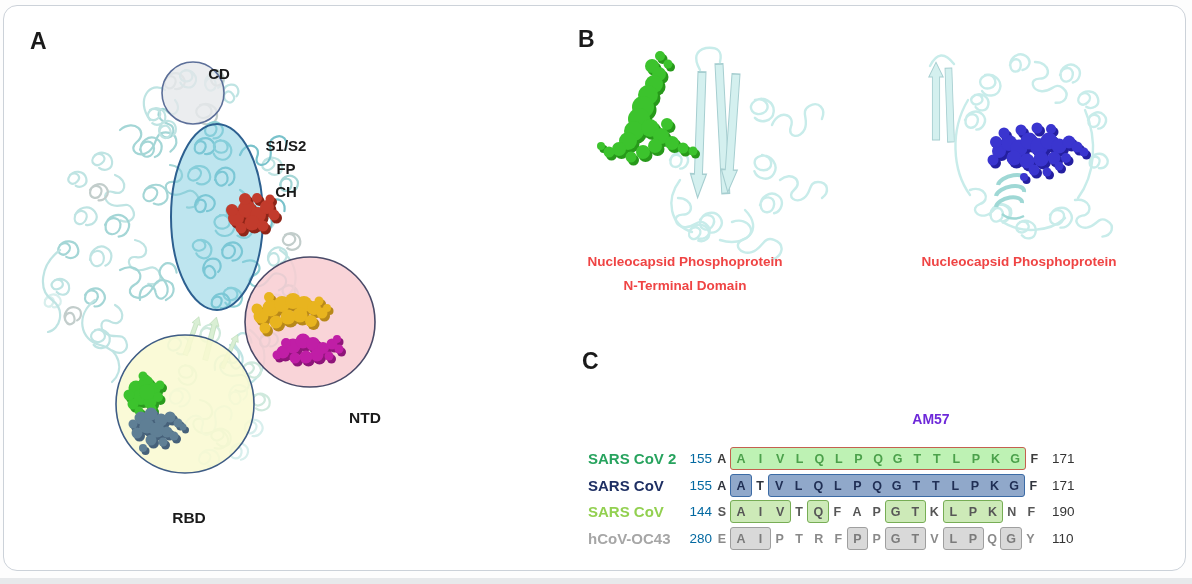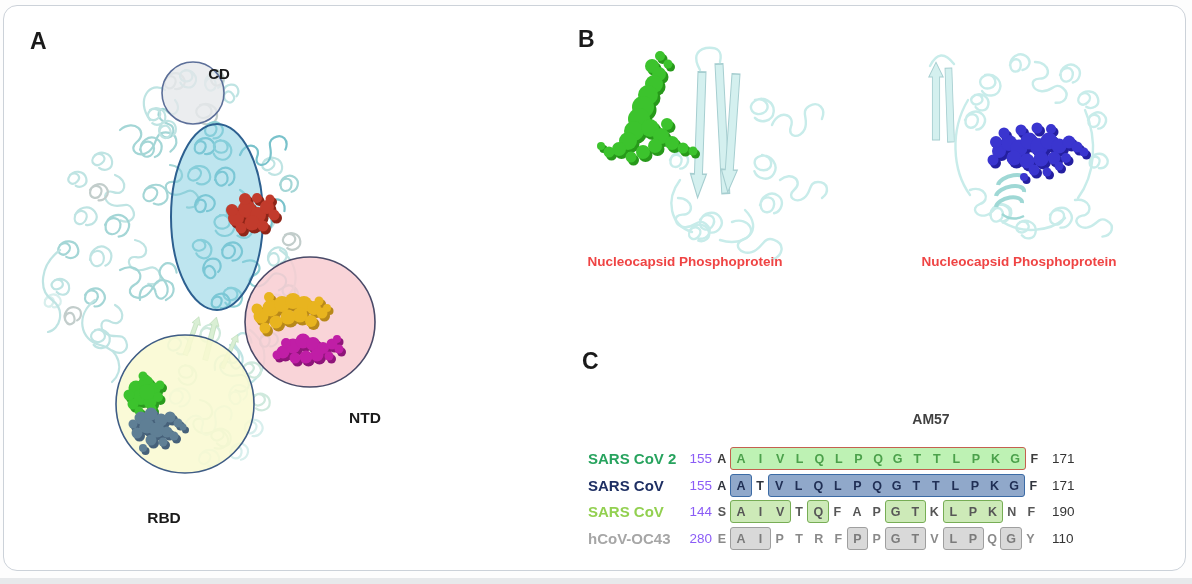--- a/index.html
+++ b/index.html
@@ -8,28 +8,28 @@
   .card{position:absolute;left:3px;top:5px;width:1181px;height:564px;
         background:#ffffff;border:1px solid #ccd2d9;border-radius:14px;}
   .page-strip{position:absolute;left:0;right:0;top:578px;height:6px;background:#e7e9eb;}
   .lbl{position:absolute;font-weight:bold;color:#1a1a1a;}
   .panel-letter{font-size:23px;}
   .ann{font-size:15px;text-align:center;margin-top:28px;}
   .ann-multi{line-height:23px;}
   .caption{position:absolute;width:300px;text-align:center;font-weight:bold;
            font-size:13.5px;line-height:24px;color:#ef4444;}
   .am57{position:absolute;left:896px;top:411px;width:70px;text-align:center;
-        font-weight:bold;font-size:14px;color:#404040;}
+        font-weight:bold;font-size:14px;color:#6d28d9;}
   svg{position:absolute;left:0;top:0;}
   
   .align-row{position:absolute;left:0;width:1192px;height:27px;}
   .row-label{position:absolute;left:588px;top:0;height:27px;line-height:27px;
              font-size:15px;font-weight:bold;white-space:nowrap;}
   .row-start{position:absolute;left:666px;top:0;width:46px;text-align:right;
-             line-height:27px;font-size:13.5px;color:#8b5cf6;}
+             line-height:27px;font-size:13.5px;color:#0369a1;}
   .row-end{position:absolute;left:1052px;top:0;line-height:27px;font-size:13.5px;color:#343434;}
   .row-seq{position:absolute;left:712px;top:0;height:27px;display:flex;align-items:center;}
   .seg-plain{display:inline-flex;padding:2.5px 0;}
   .seg-box{display:inline-flex;padding:2.5px 0;border:1.5px solid;border-radius:3px;
            margin:-1.5px;position:relative;}
   .cell{width:19.6px;text-align:center;font-size:12.5px;font-weight:bold;line-height:16px;}
 </style>
 </head>
 <body>
 
@@ -350,26 +350,32 @@
       </g>
       <g>
         <use href="#blob-blue" fill="#241fa0" transform="translate(2.5,3)"></use>
         <use href="#blob-blue" fill="#3a35cf"></use>
       </g>
     </g>
   </svg>
 
   <div class="lbl panel-letter" style="left:30px;top:28px">A</div>
   <div class="lbl ann" style="left:196px;top:37px;width:46px">CD</div>
+  <div class="lbl ann ann-multi" style="left:256px;top:106px;width:60px">
+    <div>S1/S2</div>
+    <div>FP</div>
+    <div>CH</div>
+  </div>
   <div class="lbl ann" style="left:340px;top:381px;width:50px;font-size:15.5px">NTD</div>
-  <div class="lbl ann" style="left:139px;top:481px;width:50px;font-size:15.5px">RBD</div>
+  <div class="lbl ann" style="left:164px;top:481px;width:50px;font-size:15.5px">RBD</div>
 
   <div class="lbl panel-letter" style="left:578px;top:26px">B</div>
   <div class="caption" style="left:535px;top:250px">
     <div>Nucleocapsid Phosphoprotein</div>
+    <div>N-Terminal Domain</div>
   </div>
   <div class="caption" style="left:869px;top:250px">
     <div>Nucleocapsid Phosphoprotein</div>
   </div>
 
   <div class="lbl panel-letter" style="left:582px;top:348px">C</div>
   <div class="am57">AM57</div>
 
   <div id="alignment-rows">
       <div class="align-row" style="top: 445px;">

